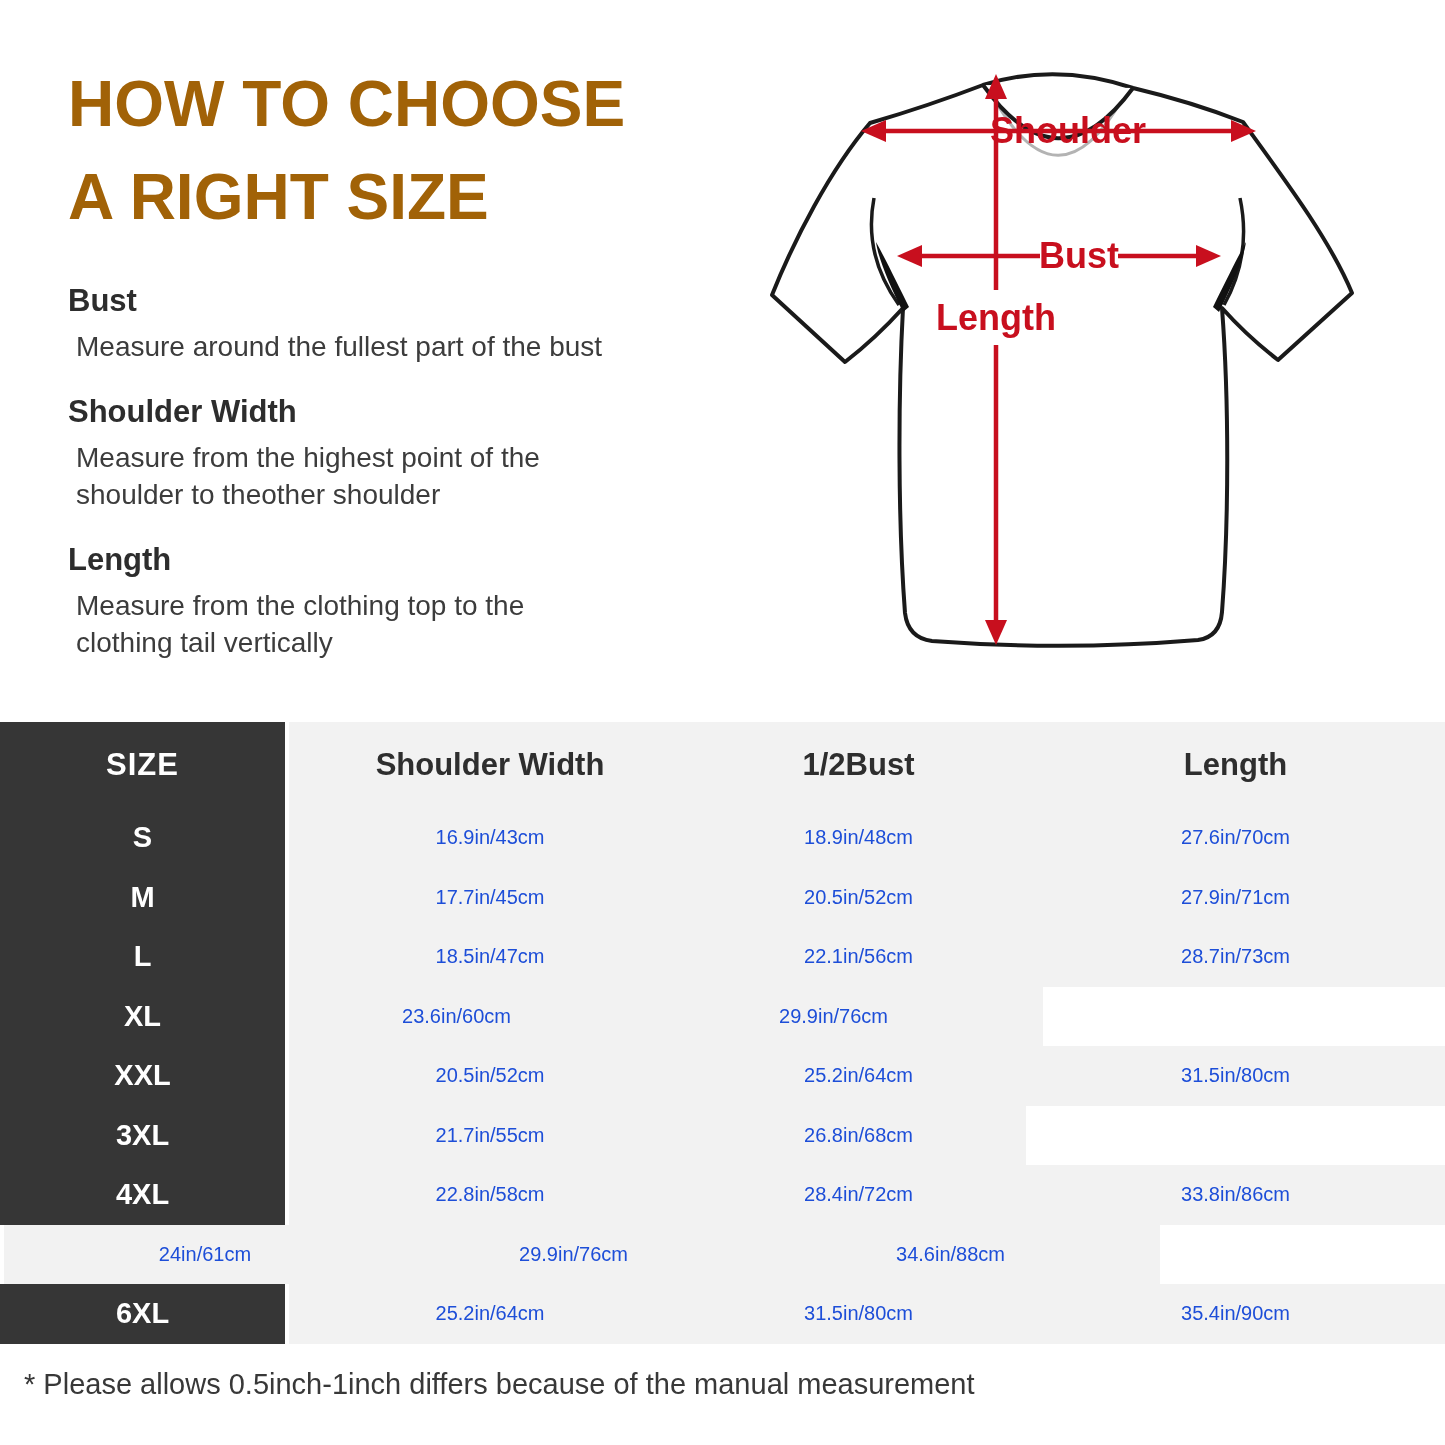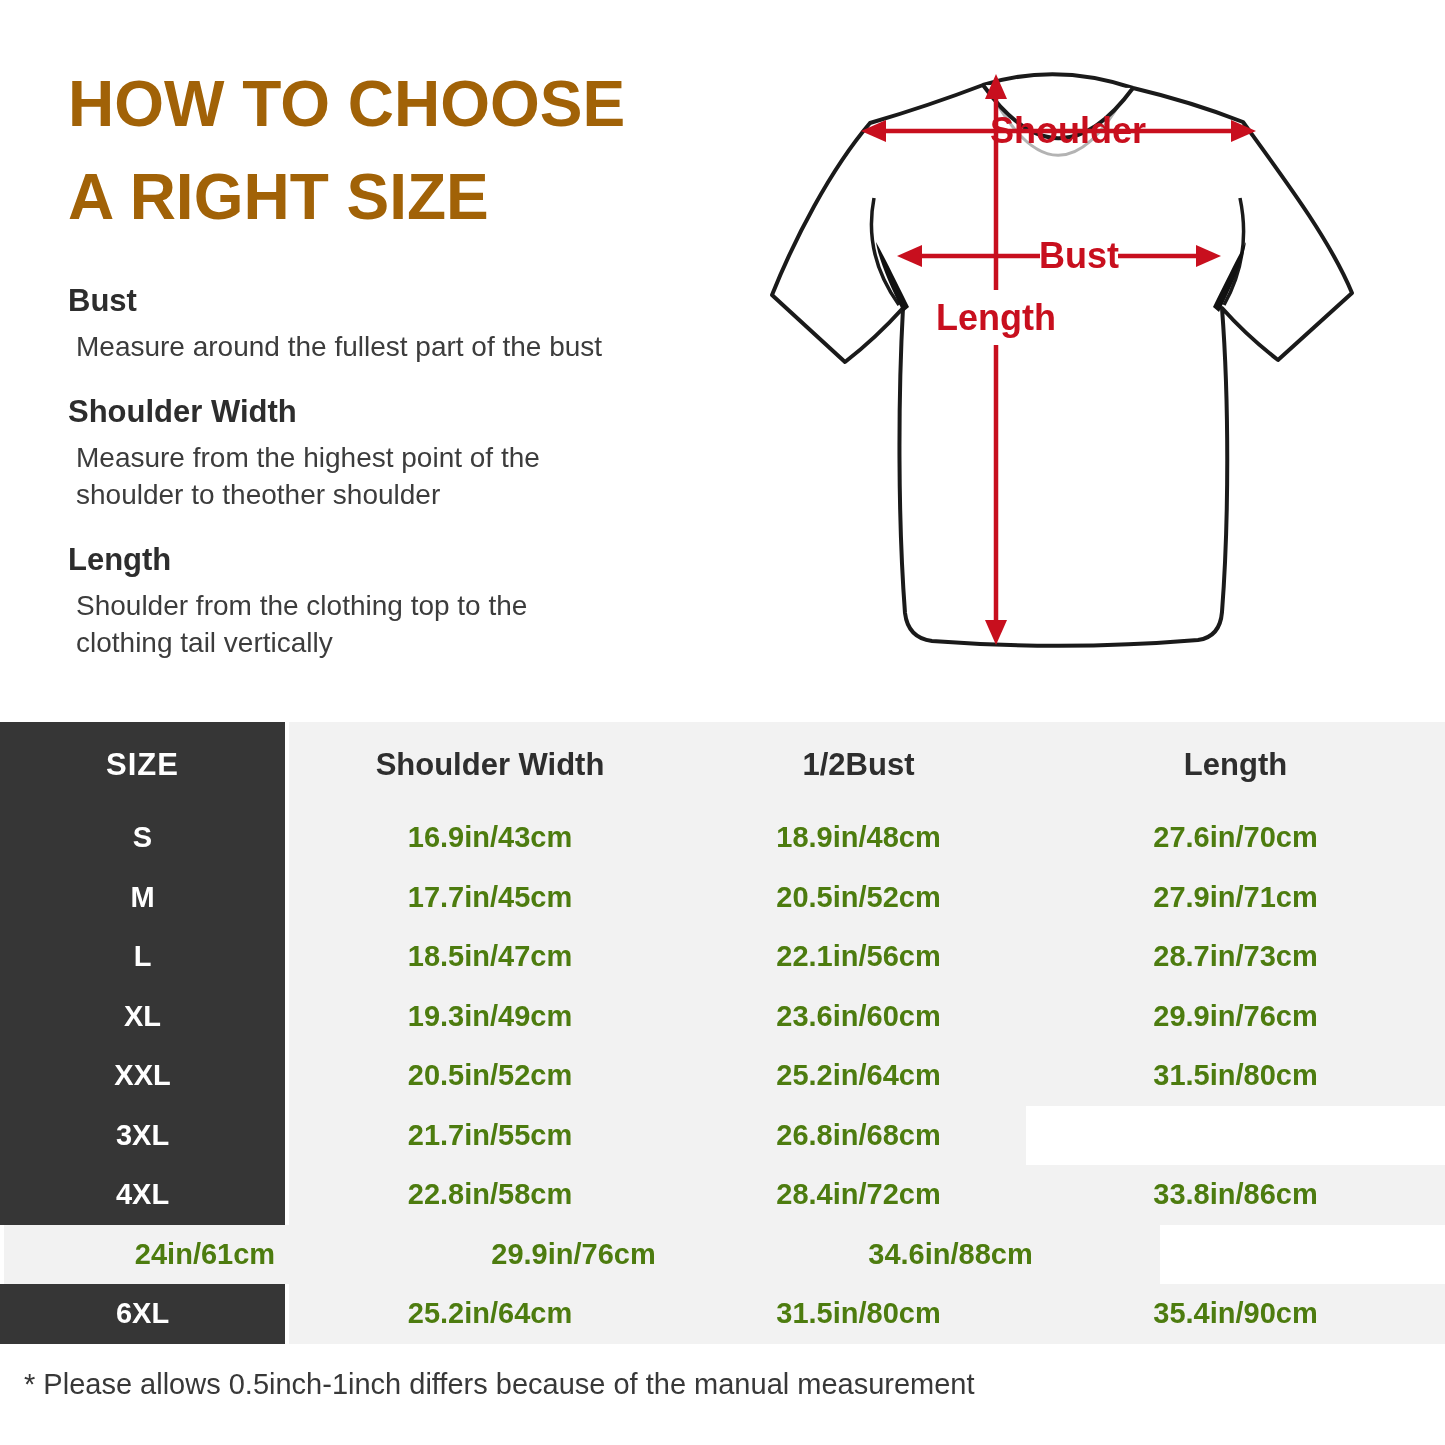--- a/index.html
+++ b/index.html
@@ -23,21 +23,21 @@
   .tr.header{height:86px;}
   .td{display:flex;align-items:center;justify-content:center;}
   .c-size{width:285px;background:#363636;color:#ffffff;}
   .c-gap{width:4px;background:#ffffff;}
   .c1{width:402px;background:#f2f2f2;}
   .c2{width:335px;background:#f2f2f2;}
   .c3{width:419px;background:#f2f2f2;}
   .header .td{font-size:31px;font-weight:700;color:#2e2e2e;}
   .header .c-size{font-size:31px;font-weight:700;color:#ffffff;letter-spacing:1px;}
   .size-label{font-size:29px;font-weight:700;}
-  .cell-value{font-size:29px;color:#4d7c0f;font-weight:bold;}
+  .cell-value{font-size:20px;color:#1d4ed8;}
 
   .footnote{position:absolute;left:24px;top:1368px;font-size:29px;color:#383838;}
 </style>
 </head>
 <body>
 
 <div class="canvas">
 
   <div class="page-title">
     <div>HOW TO CHOOSE</div>
@@ -49,21 +49,21 @@
       <div class="guide-heading">Bust</div>
       <div class="guide-line">Measure around the fullest part of the bust</div>
     </div>
     <div class="guide-section">
       <div class="guide-heading">Shoulder Width</div>
       <div class="guide-line">Measure from the highest point of the</div>
       <div class="guide-line">shoulder to theother shoulder</div>
     </div>
     <div class="guide-section">
       <div class="guide-heading">Length</div>
-      <div class="guide-line">Shoulder from the clothing top to the</div>
+      <div class="guide-line">Measure from the clothing top to the</div>
       <div class="guide-line">clothing tail vertically</div>
     </div>
   </div>
 
   <svg class="diagram-svg" width="1445" height="710" viewBox="0 0 1445 710">
 
     <path d="M 983 85
          Q 1056 62 1133 88
          Q 1192 102 1243 122
          C 1285 180 1330 240 1352 293
@@ -133,21 +133,20 @@
     <div class="tr">
       <div class="td c-size size-label">L</div>
       <div class="c-gap"></div>
       <div class="td c1 cell-value">18.5in/47cm</div>
       <div class="td c2 cell-value">22.1in/56cm</div>
       <div class="td c3 cell-value">28.7in/73cm</div>
     </div>
     <div class="tr">
       <div class="td c-size size-label">XL</div>
       <div class="c-gap"></div>
-      <div class="td c1 cell-value">19.3in/49cm</div>
       <div class="td c2 cell-value">23.6in/60cm</div>
       <div class="td c3 cell-value">29.9in/76cm</div>
     </div>
     <div class="tr">
       <div class="td c-size size-label">XXL</div>
       <div class="c-gap"></div>
       <div class="td c1 cell-value">20.5in/52cm</div>
       <div class="td c2 cell-value">25.2in/64cm</div>
       <div class="td c3 cell-value">31.5in/80cm</div>
     </div>

